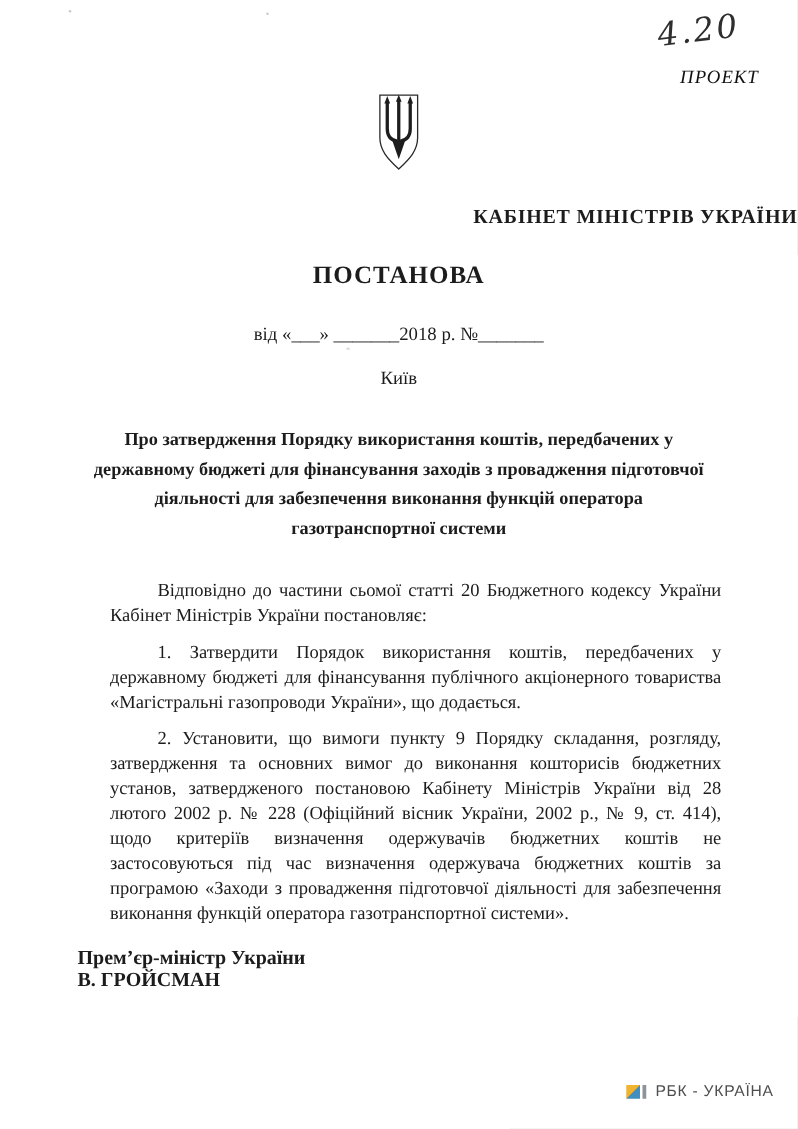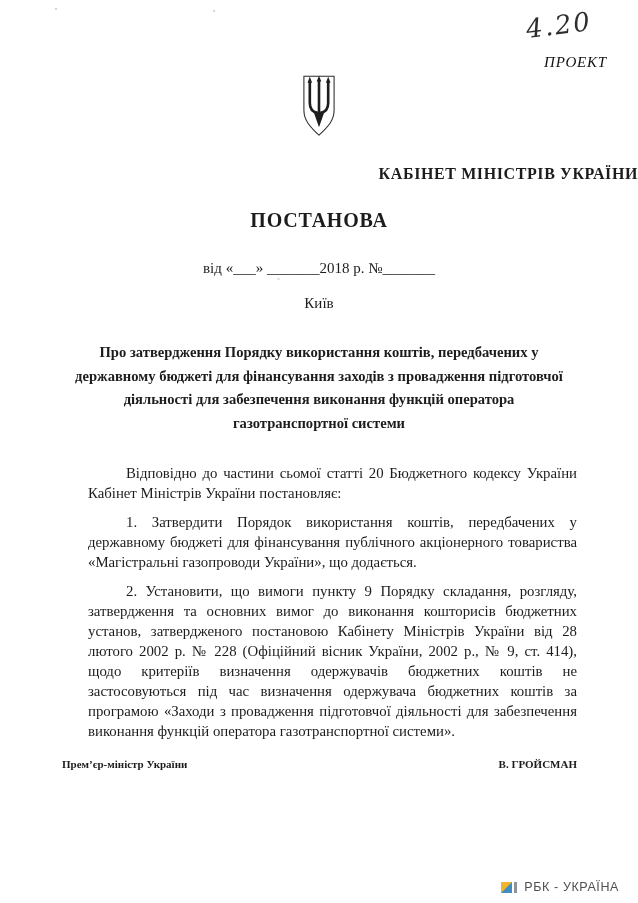--- a/index.html
+++ b/index.html
@@ -92,26 +92,27 @@
   .body-text p {
     text-indent: 38px;
     margin-bottom: 9px;
   }
   .signature {
     margin-top: 17px;
     padding: 0 61px 0 62px;
     display: flex;
     justify-content: space-between;
     font-weight: bold;
-    font-size: 11px;
+    font-size: 16px;
+    flex-direction: column;
   }
   .watermark {
     position: absolute;
     right: 19px;
-    bottom: 9px;
+    bottom: 23px;
     display: flex;
     align-items: center;
     font-family: "Liberation Sans", sans-serif;
     font-size: 12.5px;
     letter-spacing: 0.6px;
     color: #4f4f4f;
   }
   .rbc-icon {
     width: 11px;
     height: 11px;

